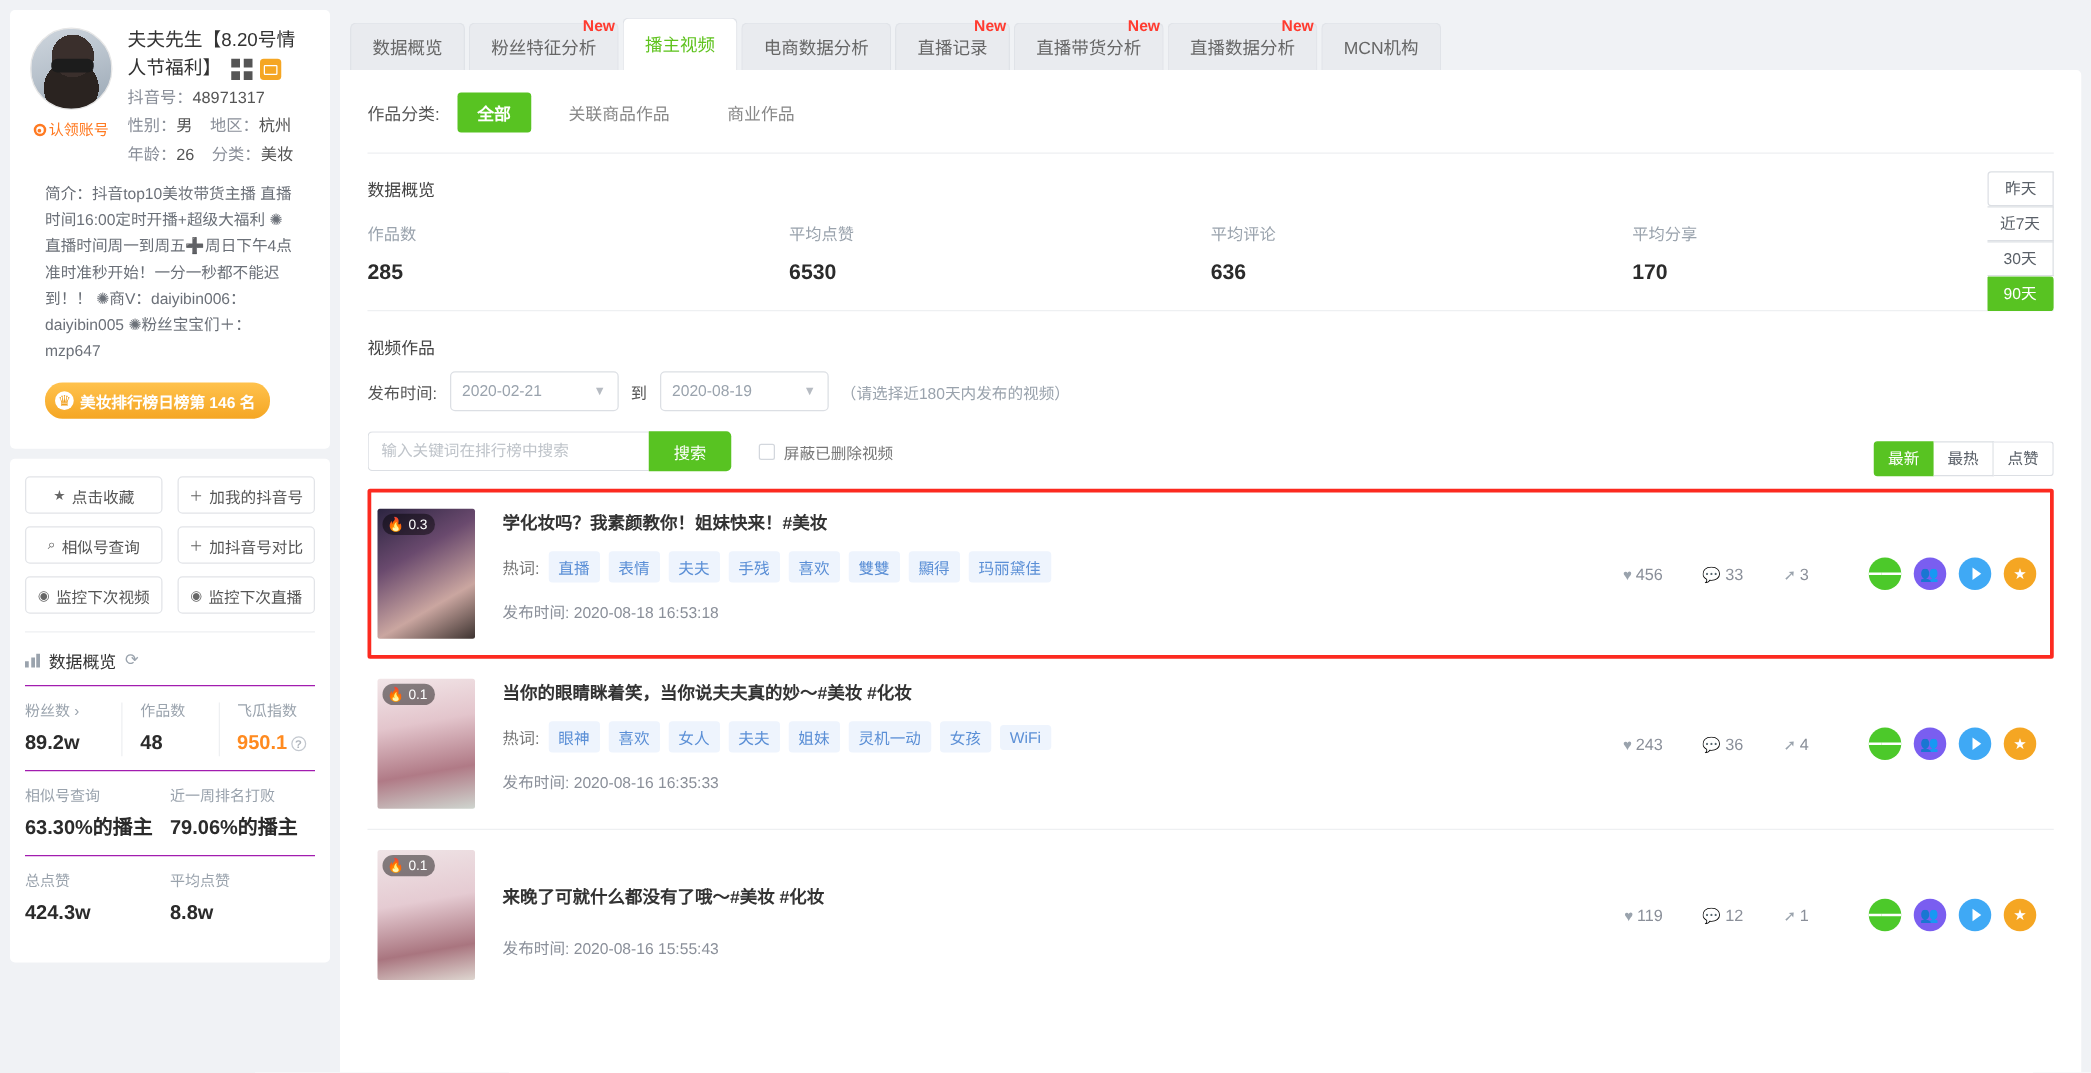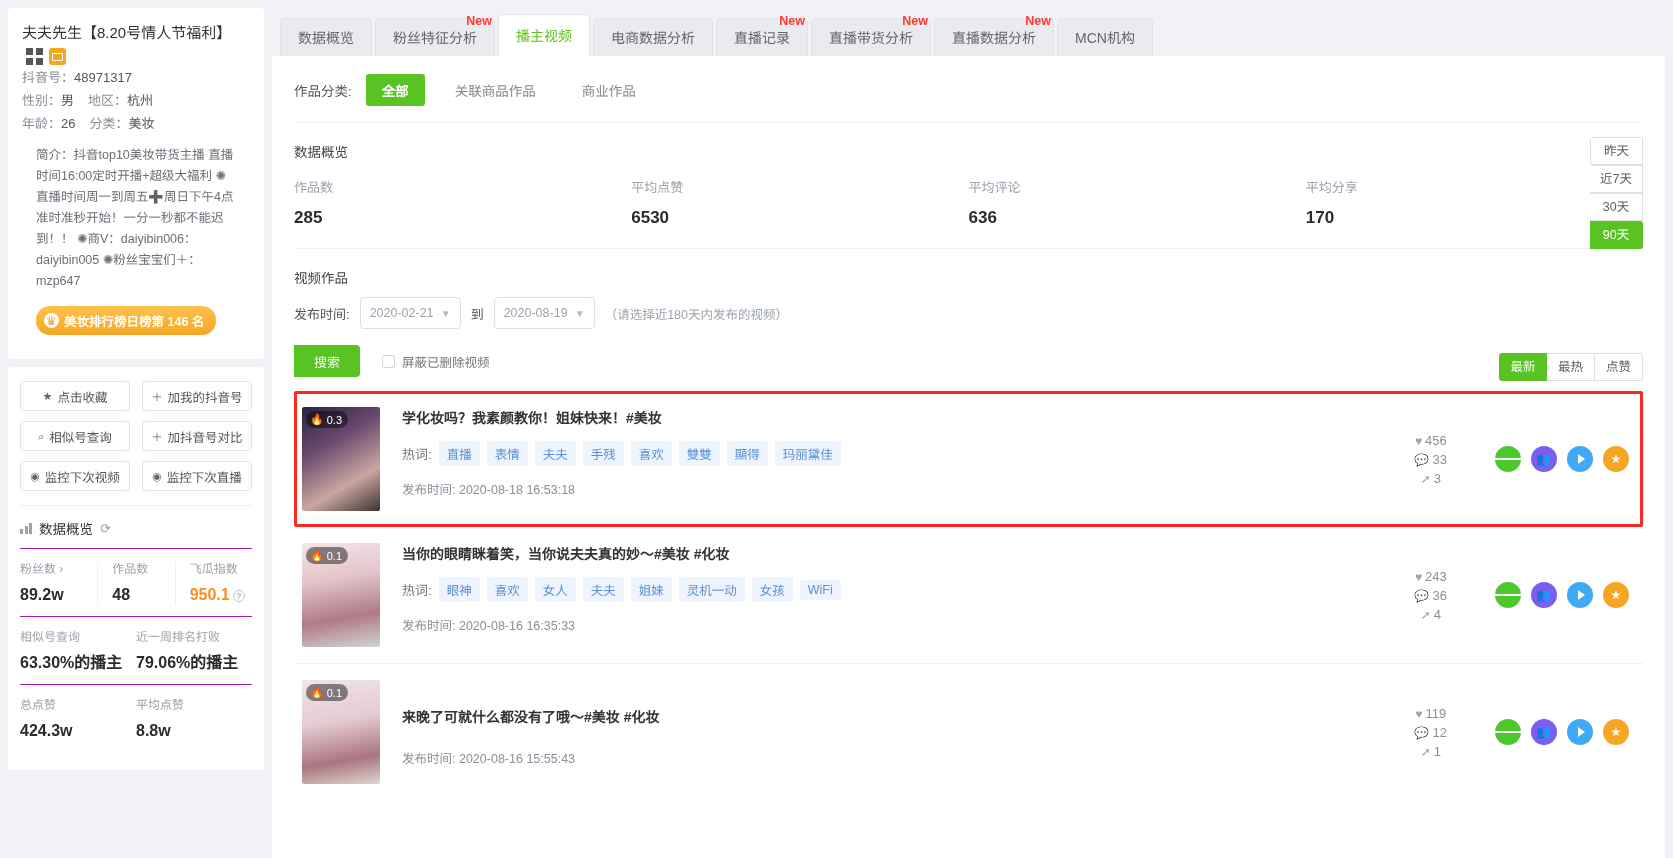--- a/index.html
+++ b/index.html
@@ -132,21 +132,21 @@
   .rbtn:last-child { border-radius:0 3px 3px 0; }
   .rbtn.active { background:#58c322; border-color:#58c322; color:#fff; }
 
   .ov-grid { display:flex; padding:16px 22px 20px 22px; }
   .ov-cell { flex:1; }
   .ov-k { font-size:13px; color:#9aa3ad; }
   .ov-v { font-size:17px; color:#2b2b2b; font-weight:bold; margin-top:12px; }
 
   .vfilter { padding:10px 22px 0 22px; display:flex; align-items:center; gap:10px; font-size:13px; color:#555; }
   .sel {
-    width:101px; height:32px; border:1px solid #dcdfe4; border-radius:4px; background:#fff;
+    width:135px; height:32px; border:1px solid #dcdfe4; border-radius:4px; background:#fff;
     display:flex; align-items:center; justify-content:space-between; padding:0 9px;
     color:#9aa3ad; font-size:12.5px; cursor:pointer;
   }
   .caret { color:#b6bbc2; font-size:10px; }
   .hint { color:#9aa3ad; font-size:12.5px; }
 
   .srow2 { padding:16px 22px 14px 22px; display:flex; align-items:center; gap:0; position:relative; }
   .sinput {
     width:225px; height:32px; border:1px solid #dcdfe4; border-right:none; border-radius:4px 0 0 4px;
     padding:0 10px; font-size:12.5px; color:#333; outline:none; background:#fff;
@@ -170,39 +170,45 @@
   .fire {
     position:absolute; left:4px; top:4px; height:17px; background:rgba(0,0,0,.45); color:#fff;
     border-radius:9px; font-size:11px; display:flex; align-items:center; gap:3px; padding:0 6px 0 4px;
   }
   .vbody { flex:1; min-width:0; padding-left:22px; }
   .vtitle { font-size:14px; color:#333; line-height:22px;font-weight:bold; }
   .kw-row { margin-top:12px; display:flex; align-items:center; flex-wrap:wrap; gap:7px; font-size:13px; color:#777; }
   .kw-label{ color:#777; }
   .kw { background:#eef4fd; color:#5b8fd6; border-radius:3px; padding:3px 8px; font-size:12.5px; cursor:pointer; }
   .vtime { margin-top:13px; font-size:12.5px; color:#8a8f99; }
-  .vstats { display:flex; align-items:center; gap:4px; font-size:13px; color:#8a8f99; align-self:center; white-space:nowrap;flex-direction:column; }
+  .vstats { display:flex; align-items:center; gap:32px; font-size:13px; color:#8a8f99; align-self:center; white-space:nowrap; }
   .vstats span.n { color:#8a8f99; }
   .ico { color:#9aa3ad; margin-right:3px; font-size:12px; }
   .acts { display:flex; gap:10px; align-self:center; margin-left:48px; margin-right:6px; }
   .abtn { width:26px; height:26px; border-radius:50%; display:flex; align-items:center; justify-content:center; color:#fff; font-size:12px; cursor:pointer; }
   .a-green{background:#4cc92a}.a-purple{background:#7a5ef0}.a-blue{background:#3fa9f5}.a-orange{background:#f5a623}
   .burger i { display:block; width:11px; height:1.6px; background:#fff; margin:1.6px 0; }
   .burger i:nth-child(2){width:8px}.burger i:nth-child(3){width:10px}
   .tri { width:0; height:0; border-left:7px solid #fff; border-top:5px solid transparent; border-bottom:5px solid transparent; margin-left:2px; }
 </style>
 </head>
 <body>
 
 <div class="app">
 
   <aside class="sidebar">
 
     <section class="card profile-card">
       <div class="profile-top">
+        <div class="avatar-wrap">
+          <div class="avatar"></div>
+          <div class="claim">
+            <span class="ring"></span><span>认领账号</span>
+          </div>
+        </div>
         <div class="profile-info">
           <div class="nick">
             <span>夫夫先生【8.20号情人节福利】</span>
             <span class="nick-badges">
               <span class="badge-sq badge-grid"></span>
               <span class="badge-sq badge-shop"></span>
             </span>
           </div>
           <div class="meta-line">
             <span class="meta-label">抖音号：</span><span>48971317</span>
@@ -376,20 +382,21 @@
         </div>
         <span>到</span>
         <div class="sel">
           <span>2020-08-19</span>
           <span class="caret">▼</span>
         </div>
         <span class="hint">（请选择近180天内发布的视频）</span>
       </div>
 
       <div class="srow2">
+        <input class="sinput" type="text" placeholder="输入关键词在排行榜中搜索" style="">
         <button class="sbtn">搜索</button>
         <label class="chk-wrap">
           <span class="chk"></span>
           <span>屏蔽已删除视频</span>
         </label>
         <div class="sort-group">
           <div class="rbtn active">最新</div>
           <div class="rbtn">最热</div>
           <div class="rbtn">点赞</div>
         </div>

